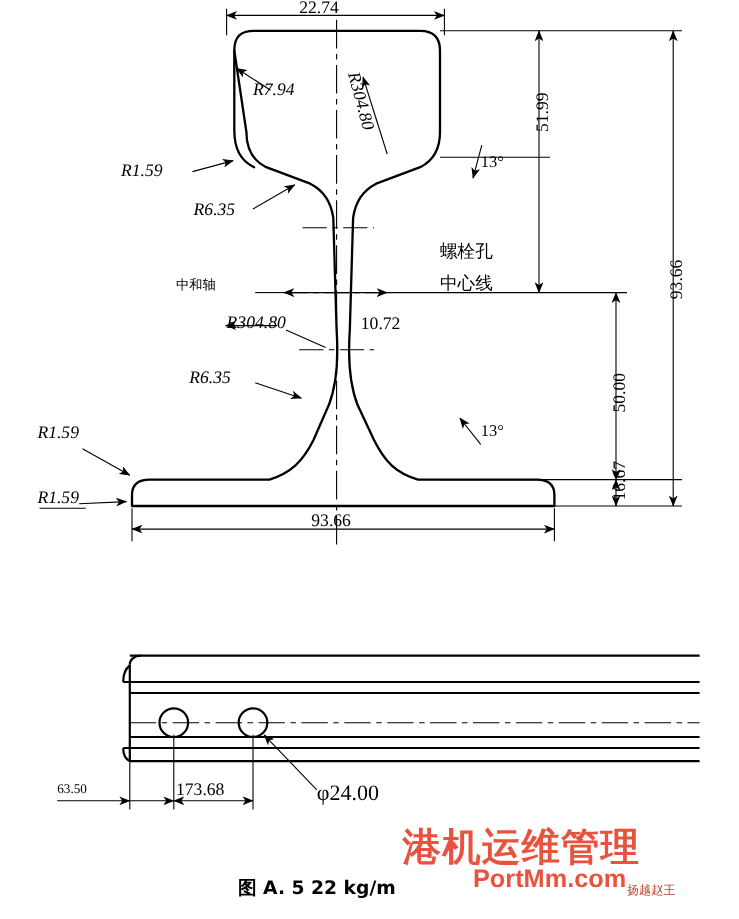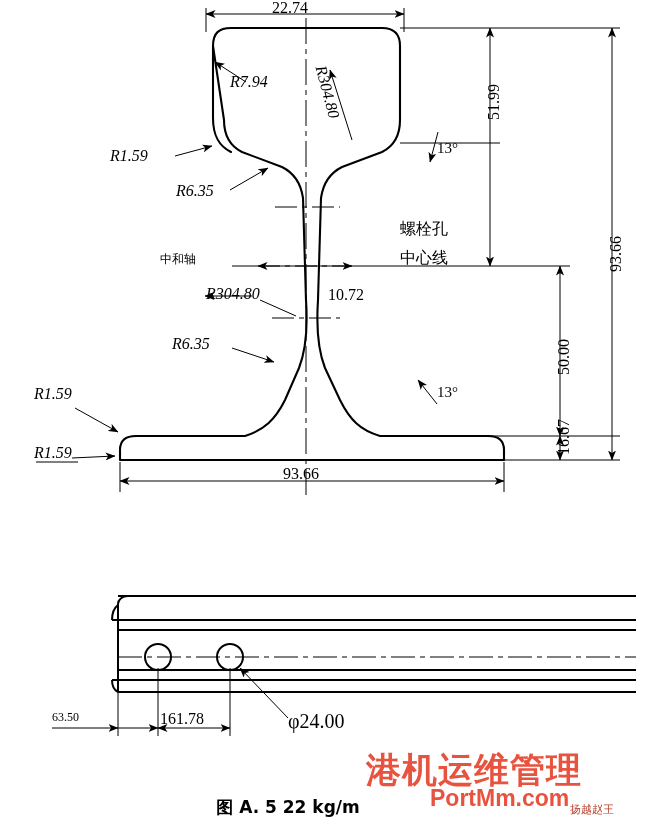--- a/index.html
+++ b/index.html
@@ -263,21 +263,21 @@
   <div class="lbl it" style="left:172px; top:336px; font-size:16px;">R6.35</div>
   <div class="lbl it" style="left:34px; top:386px; font-size:16px;">R1.59</div>
   <div class="lbl it" style="left:34px; top:445px; font-size:16px;">R1.59</div>
 
   <div class="lbl vert" style="left:486px; top:120px; font-size:16px; transform: rotate(-90deg);">51.99</div>
   <div class="lbl vert" style="left:556px; top:375px; font-size:16px; transform: rotate(-90deg);">50.00</div>
   <div class="lbl vert" style="left:556px; top:455px; font-size:16px; transform: rotate(-90deg);">16.67</div>
   <div class="lbl vert" style="left:608px; top:272px; font-size:16px; transform: rotate(-90deg);">93.66</div>
 
   <div class="lbl" style="left:52px; top:711px; font-size:12px;">63.50</div>
-  <div class="lbl" style="left:160px; top:711px; font-size:16px;">161.78</div>
+  <div class="lbl" style="left:160px; top:711px; font-size:16px;">173.68</div>
   <div class="lbl" style="left:288px; top:711px; font-size:20px;">φ24.00</div>
 
   <div class="caption" style="top:796px;">图 A. 5    22 kg/m</div>
 
   <div class="wm wm-main" style="left:366px; top:747px;">港机运维管理</div>
   <div class="wm wm-sub" style="left:430px; top:785px;">PortMm.com</div>
   <div class="wm wm-small" style="left:570px; top:802px;">扬越赵王</div>
 
 </div>
 

